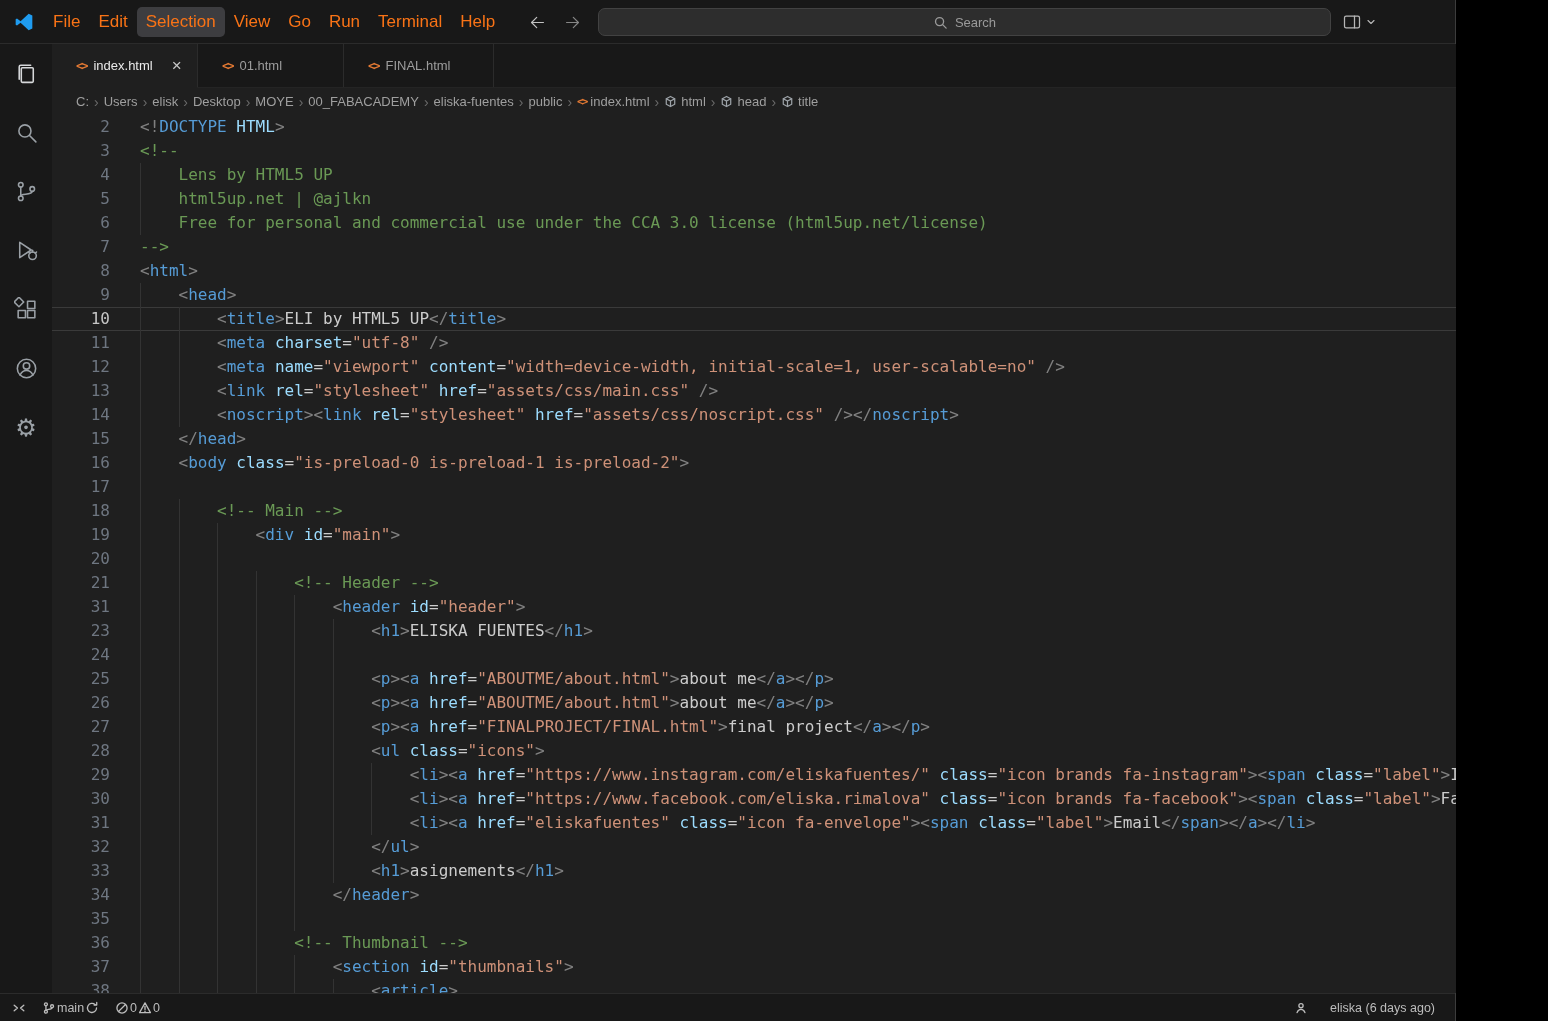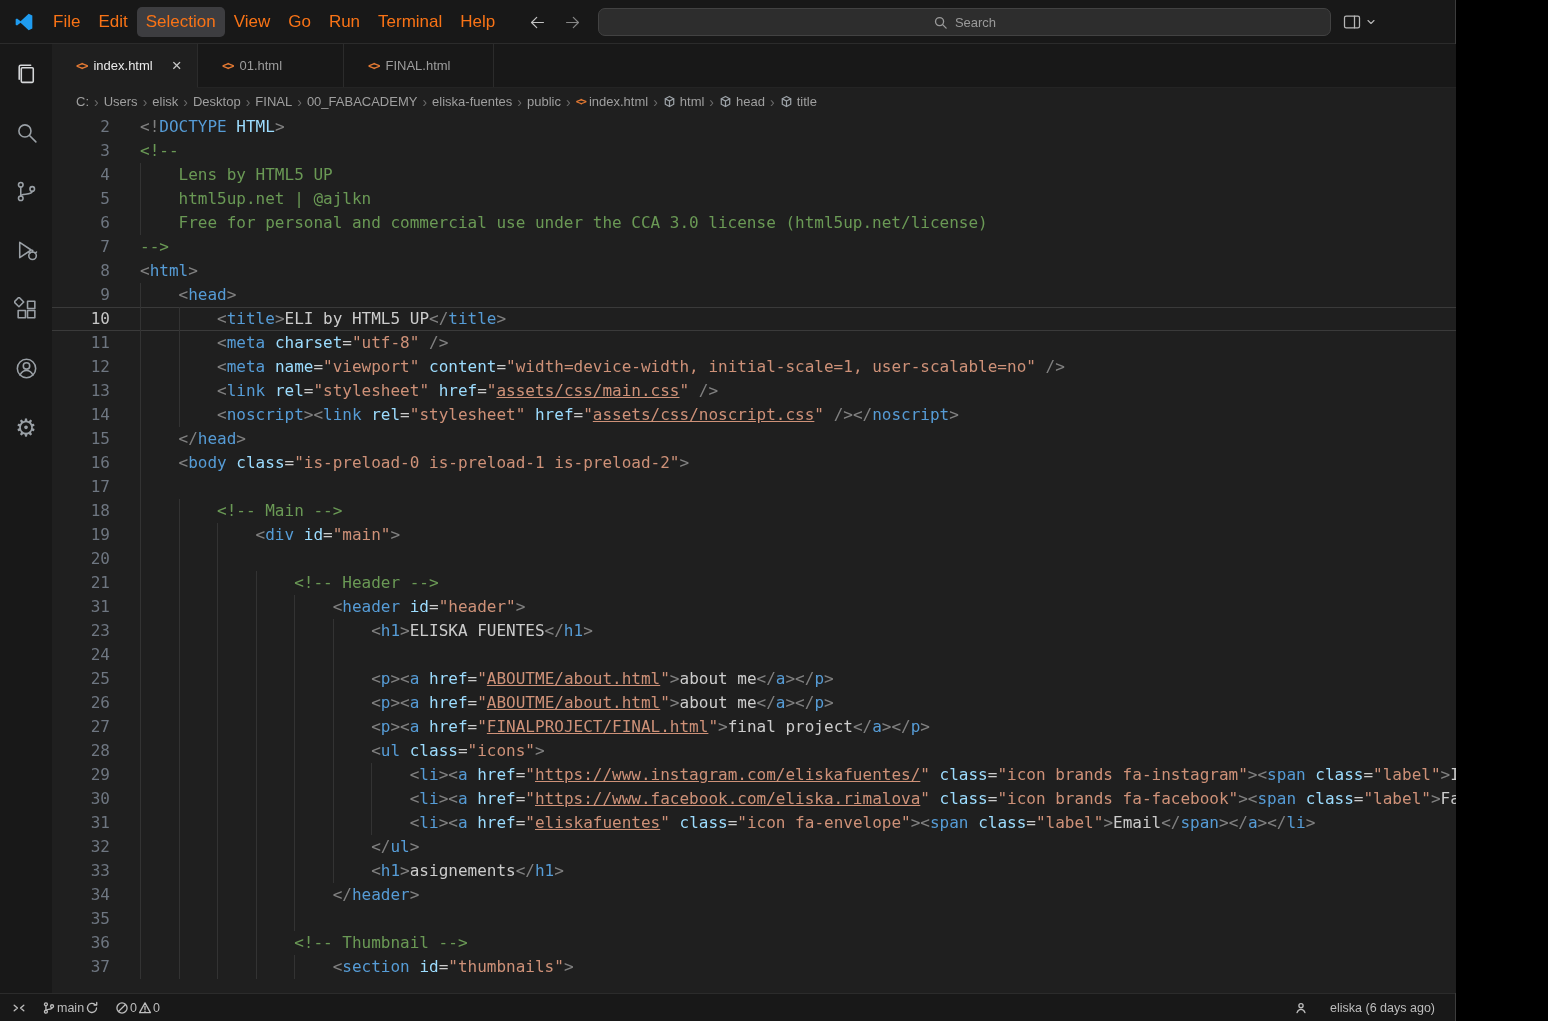--- a/index.html
+++ b/index.html
@@ -59,21 +59,21 @@
   .editor{flex:1;overflow:hidden;position:relative;font-family:"DejaVu Sans Mono","Liberation Mono",monospace;font-size:16px;background:#1f1f1f}
   .code-line{display:flex;height:24px;line-height:24px}
   .code-line.active{box-shadow:inset 0 1px 0 #3a3a3a, inset 0 -1px 0 #3a3a3a}
   .ln{width:58px;flex:none;text-align:right;color:#6e7681;user-select:none}
   .code-line.active .ln{color:#c6c6c6}
   .lt{flex:1;white-space:pre;tab-size:4;padding-left:30px;overflow:hidden;
       background-image:repeating-linear-gradient(to right,#333 0 1px,transparent 1px var(--tabw));
       background-size:calc(var(--ind,0) * var(--tabw)) 100%;
       background-repeat:no-repeat;background-position:30px 0}
   .tk-p{color:var(--c-punct)} .tk-t{color:var(--c-tag)} .tk-a{color:var(--c-attr)}
-  .tk-s{color:var(--c-string)} .tk-u{color:var(--c-string);text-decoration:underline}
+  .tk-s{color:var(--c-string)} .tk-u{color:var(--c-string);}
   .tk-x{color:var(--c-plain)} .tk-c{color:var(--c-comment)}
 
   
   .statusbar{position:absolute;left:0;bottom:0;width:100%;height:28px;background:#181818;border-top:1px solid #2b2b2b;display:flex;align-items:center;padding:0 20px 0 12px;gap:16px;font-size:12.5px;color:#bdbdbd}
   .sb-item{display:flex;align-items:center;gap:1px;cursor:pointer}
   .sb-right{margin-left:auto;display:flex;align-items:center;gap:22px}
   .sbic svg{width:14px;height:14px;stroke-width:1.2}
 
   .ic{display:inline-flex;align-items:center;justify-content:center}
   .ic svg{display:block;fill:none;stroke:currentColor;stroke-linecap:round;stroke-linejoin:round;stroke-width:1.5}
@@ -232,21 +232,21 @@
         <span class="bc-sep">›</span>
         <span class="bc-item">
           <span>elisk</span>
         </span>
         <span class="bc-sep">›</span>
         <span class="bc-item">
           <span>Desktop</span>
         </span>
         <span class="bc-sep">›</span>
         <span class="bc-item">
-          <span>FINAL</span>
+          <span>MOYE</span>
         </span>
         <span class="bc-sep">›</span>
         <span class="bc-item">
           <span>00_FABACADEMY</span>
         </span>
         <span class="bc-sep">›</span>
         <span class="bc-item">
           <span>eliska-fuentes</span>
         </span>
         <span class="bc-sep">›</span>
@@ -432,20 +432,24 @@
           <span class="lt" style="--ind: 5;"></span>
         </div>
         <div class="code-line">
           <span class="ln">36</span>
           <span class="lt" style="--ind: 4;"><span class="tk-c">				&lt;!-- Thumbnail --&gt;</span></span>
         </div>
         <div class="code-line">
           <span class="ln">37</span>
           <span class="lt" style="--ind: 5;"><span class="tk-x">					</span><span class="tk-p">&lt;</span><span class="tk-t">section</span><span class="tk-x"> </span><span class="tk-a">id</span><span class="tk-x">=</span><span class="tk-s">"thumbnails"</span><span class="tk-p">&gt;</span></span>
         </div>
+        <div class="code-line">
+          <span class="ln">38</span>
+          <span class="lt" style="--ind: 6;"><span class="tk-x">						</span><span class="tk-p">&lt;</span><span class="tk-t">article</span><span class="tk-p">&gt;</span></span>
+        </div>
       </div>
   </div>
 
   <div class="statusbar">
     <div class="sb-item">
       <span class="ic sbic">
         <svg viewBox="0 0 16 16">
             <path d="M2.5 4.8L6.2 8l-3.7 3.2"></path>
             <path d="M13.5 4.8L9.8 8l3.7 3.2"></path>
           </svg>

